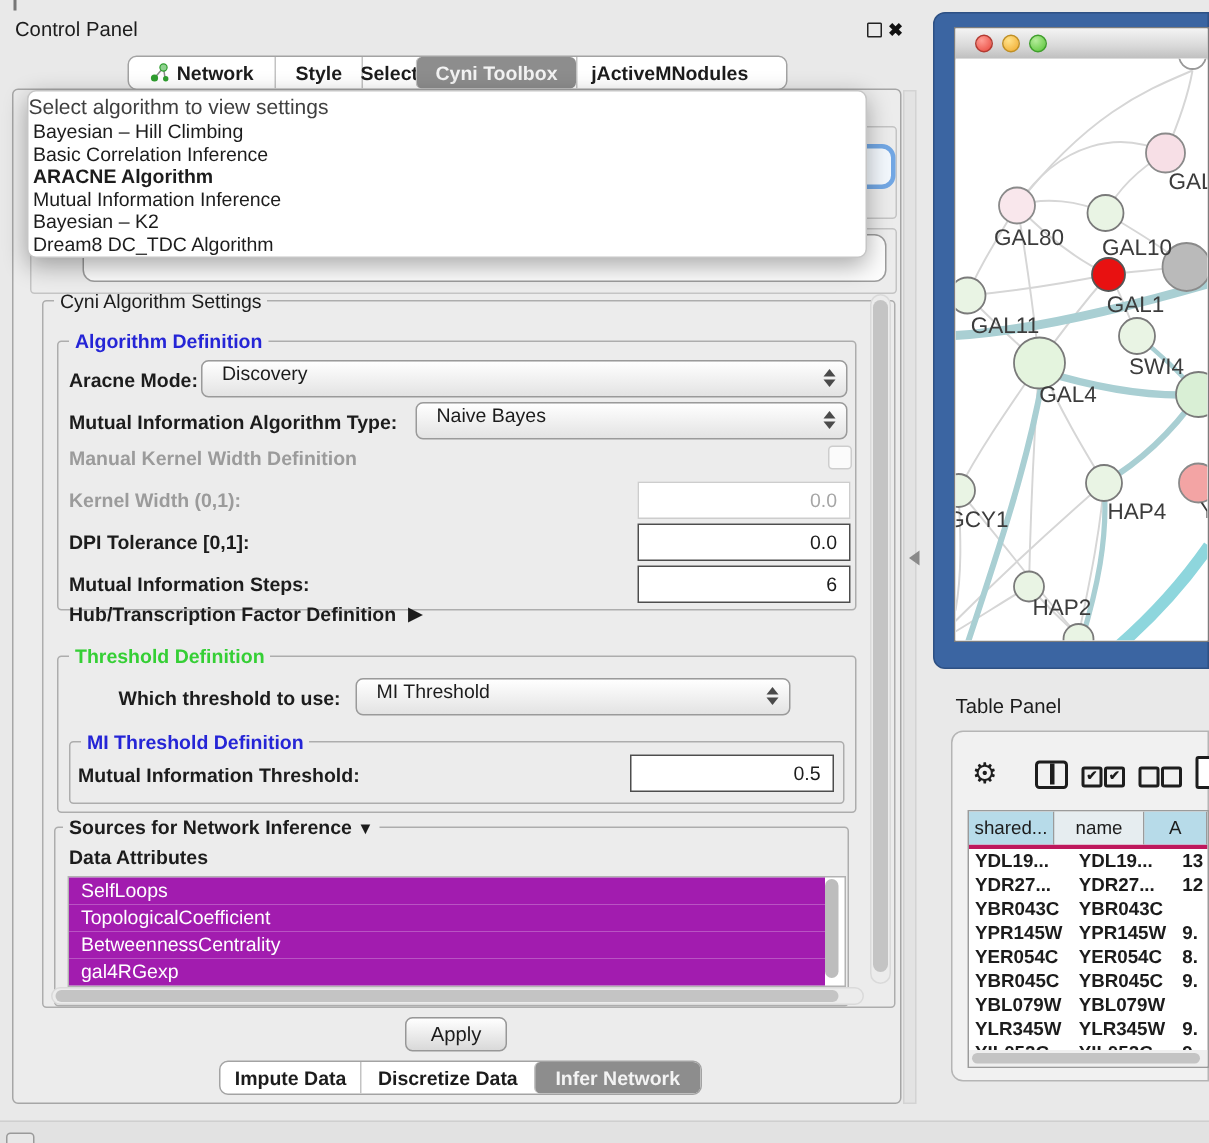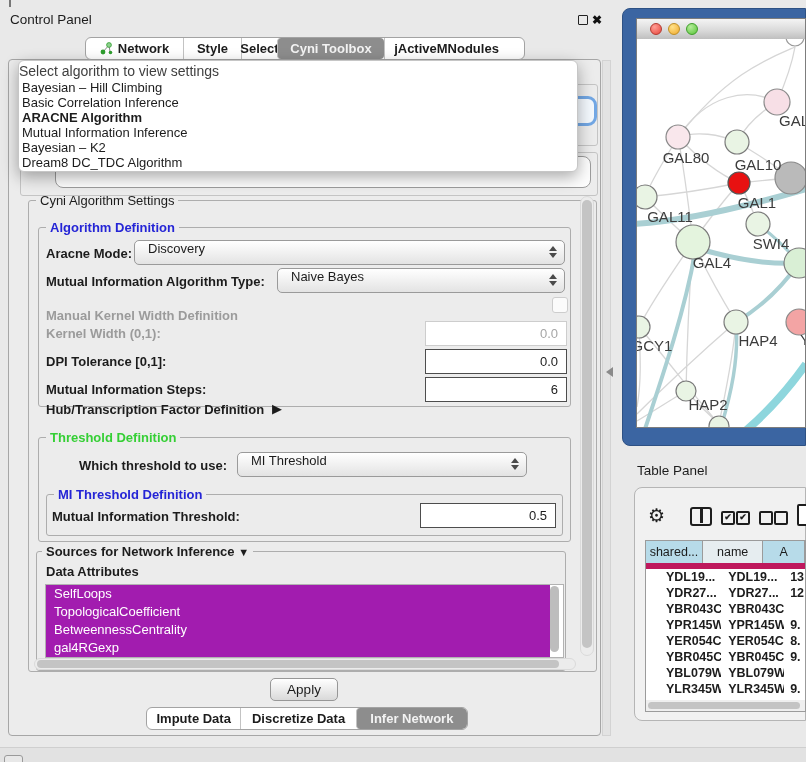--- a/index.html
+++ b/index.html
@@ -57,26 +57,26 @@
   .light.red{background:radial-gradient(circle at 35% 30%,#ff9d94,#e8463c);border:1px solid #b23a31;}
   .light.yellow{background:radial-gradient(circle at 35% 30%,#ffe28a,#f0a92c);border:1px solid #bf8f25;}
   .light.green{background:radial-gradient(circle at 35% 30%,#b5ec9b,#57c436);border:1px solid #3f9e2b;}
   .net-canvas{position:absolute;left:0;top:20px;width:168px;height:388px;overflow:hidden;background:#fff;}
   svg text{font-family:"Liberation Sans",sans-serif;font-size:15px;fill:#3c3c3c;}
   
   .tp-box{position:absolute;left:634px;top:487px;width:172px;height:234px;background:#f1f1f1;
           border:1px solid #b5b5b5;border-radius:8px 0 0 8px;box-sizing:border-box;}
   .tp-table{position:absolute;left:645px;top:540px;width:161px;height:172px;border:1px solid #9b9b9b;
             background:#fff;overflow:hidden;box-sizing:border-box;}
-  .tp-hrow{display:flex;height:22px;border-bottom:6px solid #be185d;}
+  .tp-hrow{display:flex;height:22px;border-bottom:3px solid #be185d;}
   .tp-hcell{box-sizing:border-box;border-right:1px solid #9b9b9b;text-align:center;font-size:12.5px;
             padding-top:4px;background:#b7dbe9;}
   .tp-hcell.lt{background:#e6edf0;}
   .tp-rows{height:139px;overflow:hidden;}
-  .tp-row{display:flex;height:16px;font-size:12.5px;font-weight:bold;padding-left:16px;}
+  .tp-row{display:flex;height:16px;font-size:12.5px;font-weight:bold;}
   .tp-cell{box-sizing:border-box;padding-top:1px;white-space:nowrap;overflow:hidden;}
   .mini-cb{position:absolute;width:10px;height:10px;border:2px solid #1d1d1d;border-radius:2px;
            font-size:9px;line-height:9px;text-align:center;font-weight:bold;}
   .mini-cb.checked::after{content:"✔";}
 </style>
 </head>
 <body>
 
 <div class="abs" style="left:9px;top:0;width:2px;height:7px;background:#777;"></div>
 
@@ -148,21 +148,21 @@
 
 <div class="abs bold" style="left:46px;top:274px;">Mutual Information Algorithm Type:</div>
 <div class="combo" style="left:277px;top:268px;width:288px;">
   <span>Naive Bayes</span>
   <span class="spin">
       <i class="up"></i>
       <i class="dn"></i>
     </span>
 </div>
 
-<div class="abs bold gray" style="left:46px;top:308px;">Manual Kernel Width Definition</div>
+<div class="abs bold gray" style="left:46px;top:298px;">Manual Kernel Width Definition</div>
 <div class="abs" style="left:552px;top:297px;width:16px;height:16px;border:1px solid #cdcdcd;border-radius:3px;background:#fbfbfb;"></div>
 
 <div class="abs bold gray" style="left:46px;top:326px;">Kernel Width (0,1):</div>
 <div class="field disabled" style="left:425px;top:321px;width:142px;">0.0</div>
 
 <div class="abs bold" style="left:46px;top:354px;">DPI Tolerance [0,1]:</div>
 <div class="field" style="left:425px;top:349px;width:142px;">0.0</div>
 
 <div class="abs bold" style="left:46px;top:382px;">Mutual Information Steps:</div>
 <div class="field" style="left:425px;top:377px;width:142px;">6</div>

